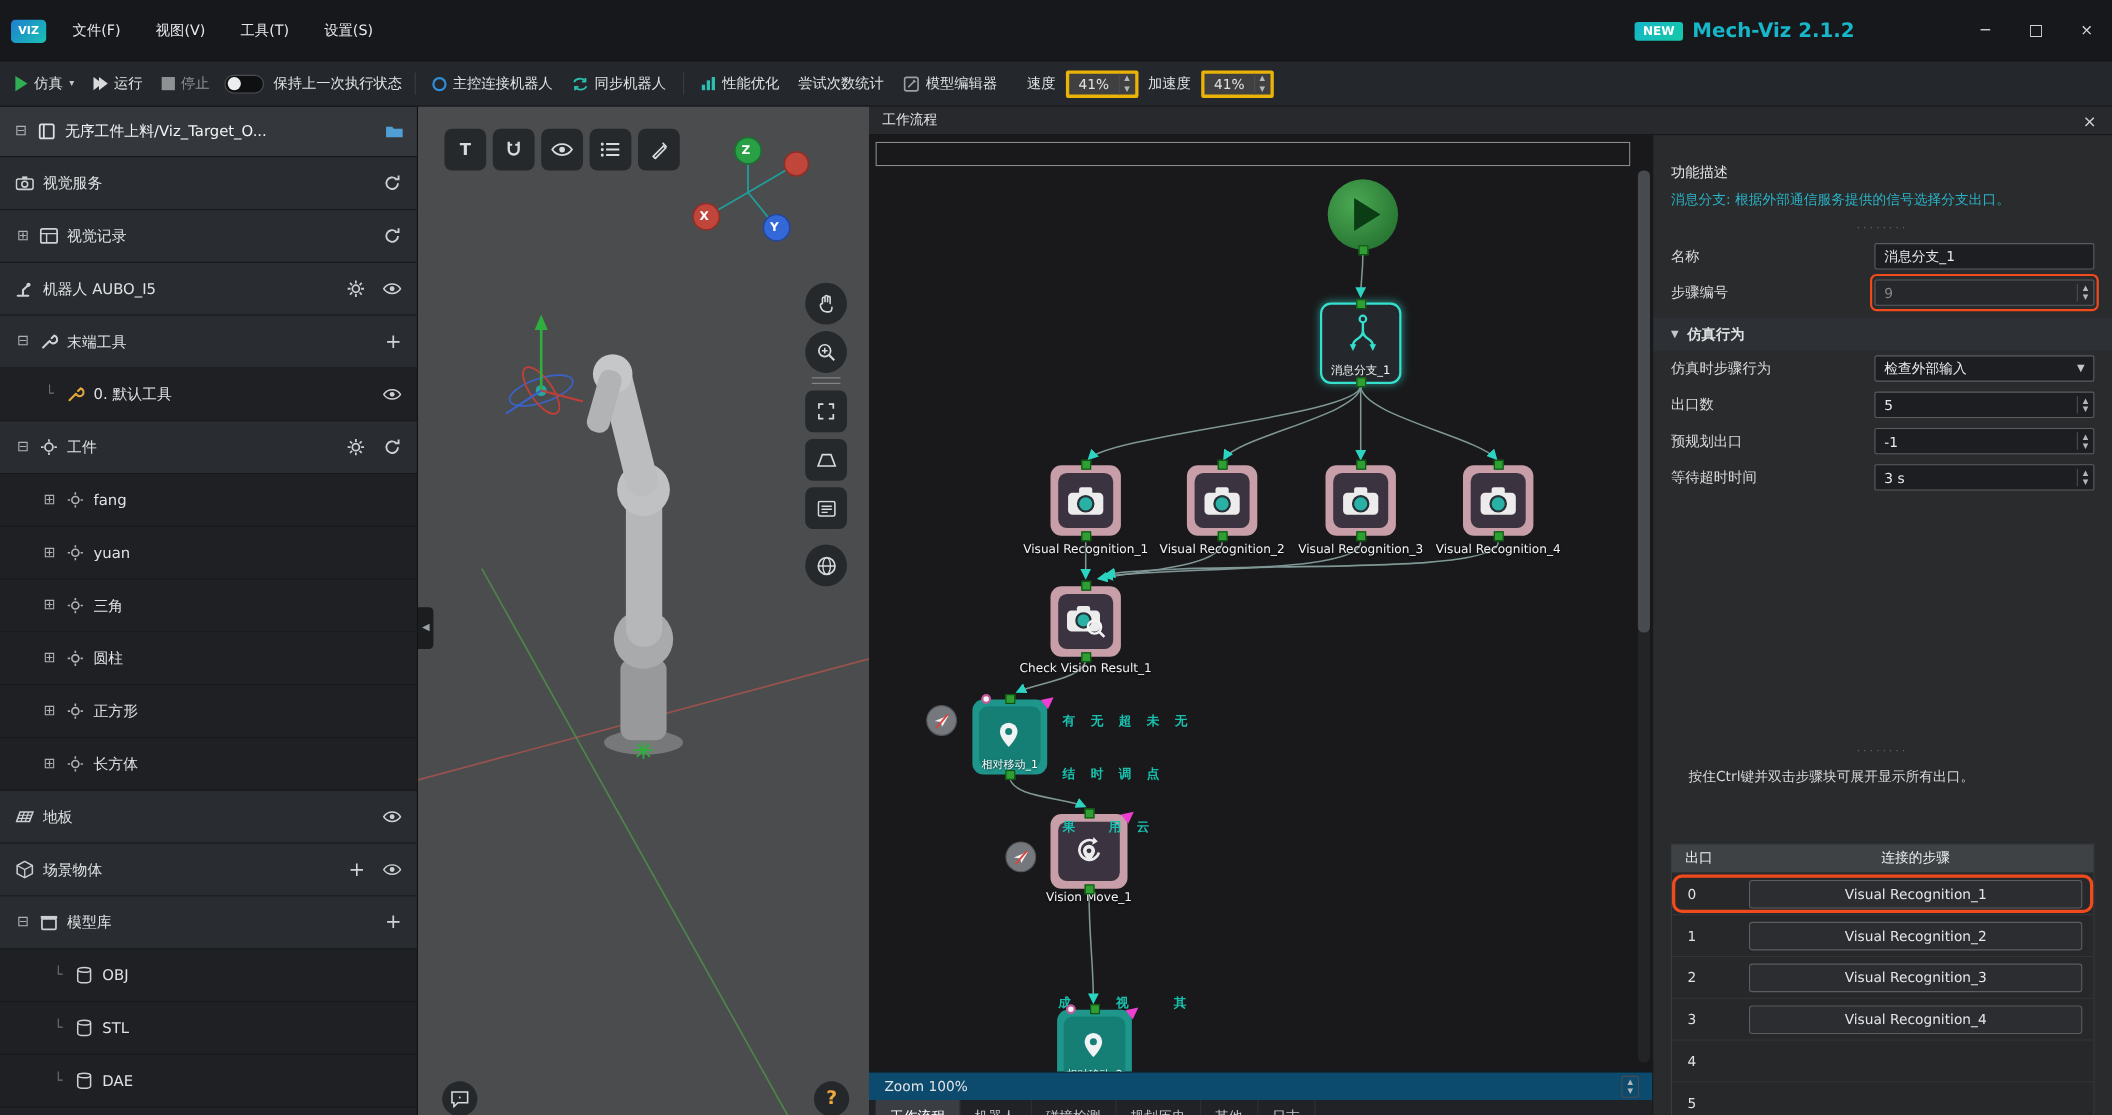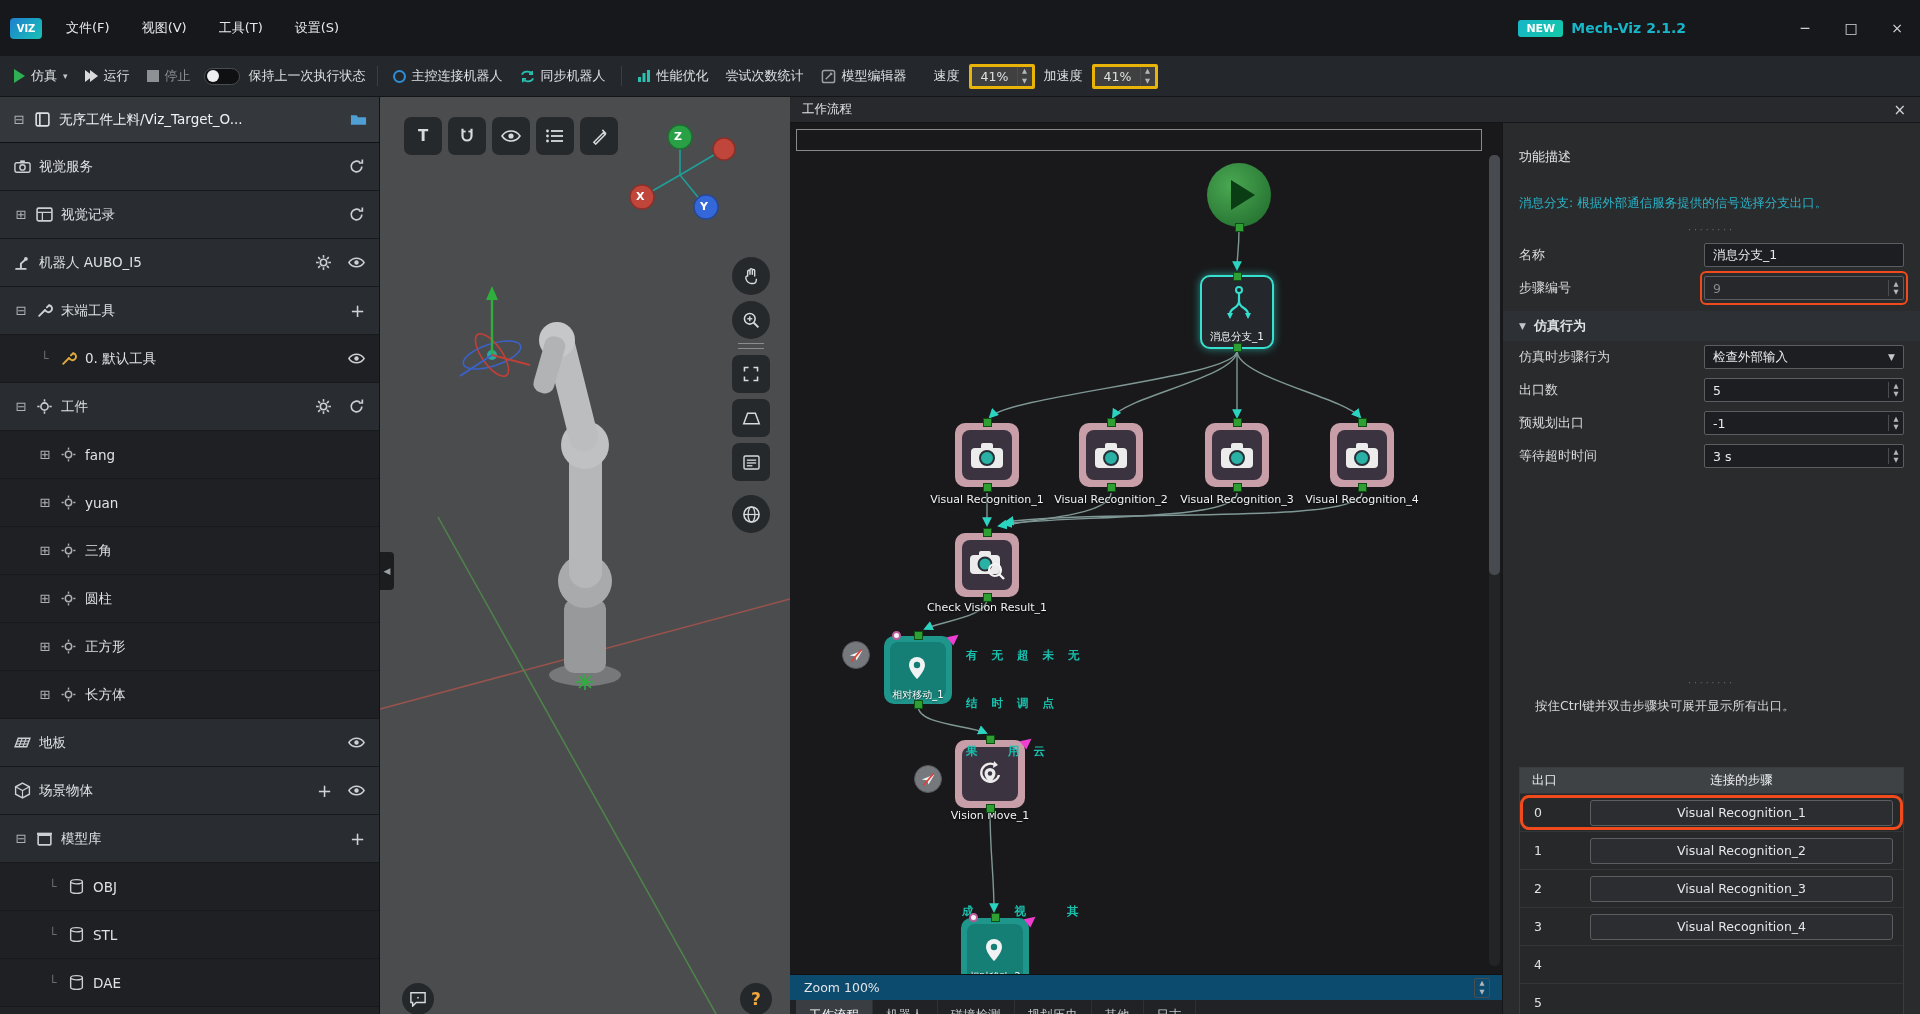--- a/index.html
+++ b/index.html
@@ -7,21 +7,21 @@
     font-family:"DejaVu Sans","Liberation Sans",sans-serif; color:#dfe1e3; }
 
   
   .menubar { height:56px; background:#16181b; display:flex; align-items:center; padding-left:10px; }
   .logo { width:32px; height:21px; border-radius:4px; background:linear-gradient(135deg,#1f7fd0,#18c2b4);
     color:#fff; font-size:10px; font-weight:bold; display:flex; align-items:center; justify-content:center; margin-right:8px; }
   .menu-item { padding:0 16px; font-size:13px; height:40px; display:flex; align-items:center; color:#e6e8ea; }
   .mb-right { margin-left:auto; display:flex; align-items:center; }
   .new-badge { background:linear-gradient(135deg,#17b5c8,#14c9a8); color:#fff; font-weight:bold; font-size:11px;
     border-radius:3px; padding:2px 8px; margin-right:8px; }
-  .app-title { color:#17b6c9; font-size:14px; font-weight:bold; }
+  .app-title { color:#17b6c9; font-size:18px; font-weight:bold; }
   .win-btns { display:flex; margin-left:96px; }
   .win-btn { width:46px; height:40px; display:flex; align-items:center; justify-content:center; font-size:14px; color:#d4d6d8; }
 
   
   .toolbar { height:41px; background:#24272b; border-bottom:1px solid #121416; display:flex; align-items:center; padding:0 10px; gap:9px; font-size:13px; }
   .tb-btn { display:flex; align-items:center; gap:6px; padding:4px 4px; }
   .tri-green { width:0; height:0; border-left:11px solid #2fae53; border-top:7px solid transparent; border-bottom:7px solid transparent; }
   .tri-run { width:0; height:0; border-left:8px solid #d8dadc; border-top:6px solid transparent; border-bottom:6px solid transparent; }
   .caret { font-size:9px; color:#c4c7ca; }
   .stop-sq { width:12px; height:12px; background:#8e9194; }
@@ -99,21 +99,21 @@
 
   .wf-zoom { height:26px; display:flex; align-items:center; padding:0 12px 0 14px; background:#0c4a6e; border-top:1px solid #111; font-size:12.5px; color:#e2e4e6; }
   .zoom-spin { margin-left:auto; height:20px; border:1px solid #4a4d50; border-left:1px solid #4a4d50; border-radius:2px; width:16px; }
   .wf-tabs { height:30px; display:flex; align-items:stretch; background:#202225; padding-left:6px; }
   .tab { padding:0 13px; display:flex; align-items:center; font-size:12.5px; color:#c6c9cb; border-right:1px solid #2e3134; }
   .tab.active { background:#3a3e42; color:#fff; }
 
   
   .inspector { flex:1; background:#292b2d; display:flex; flex-direction:column; padding:0 16px 8px; overflow:hidden; }
   .insp-title { margin-top:25px; font-size:13px; color:#e4e6e8; }
-  .insp-desc { margin-top:28px; font-size:12.5px; color:#2ab4c8; line-height:1.5; }
+  .insp-desc { margin-top:6px; font-size:12.5px; color:#2ab4c8; line-height:1.5; }
   .dots { text-align:center; color:#6a6d70; font-size:9px; letter-spacing:3px; margin:12px 0 4px; }
   .irow { display:flex; align-items:center; justify-content:space-between; min-height:33px; }
   .ilabel { font-size:13px; color:#d8dadc; }
   .ictrl { width:200px; display:flex; }
   .input, .select, .spin { width:100%; height:24px; background:#1c1e21; border:1px solid #5b5e61; border-radius:2px;
     display:flex; align-items:center; font-size:12.5px; color:#e8eaec; }
   .input { padding:0 8px; }
   .select { padding:0 8px; } .select .caret { margin-left:auto; }
   .spin .val { flex:1; padding:0 8px; }
   .spin.disabled .val { color:#85888b; } .spin.disabled { background:#26282b; }

